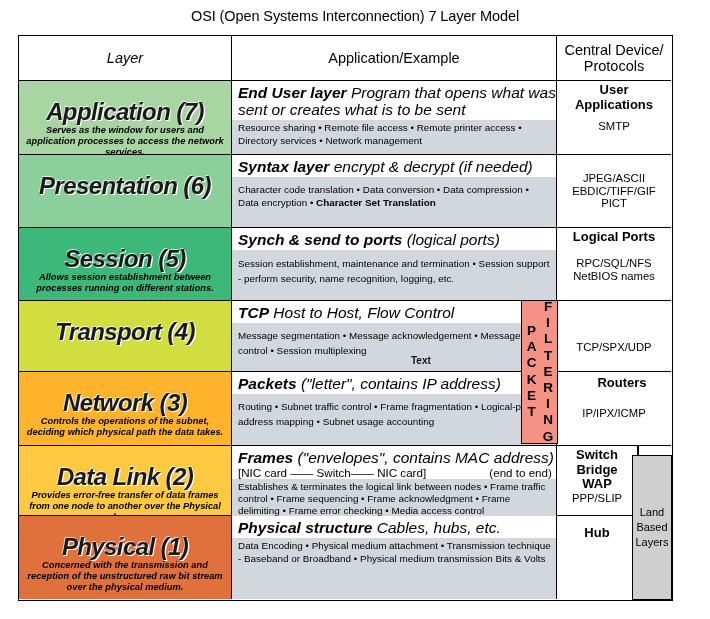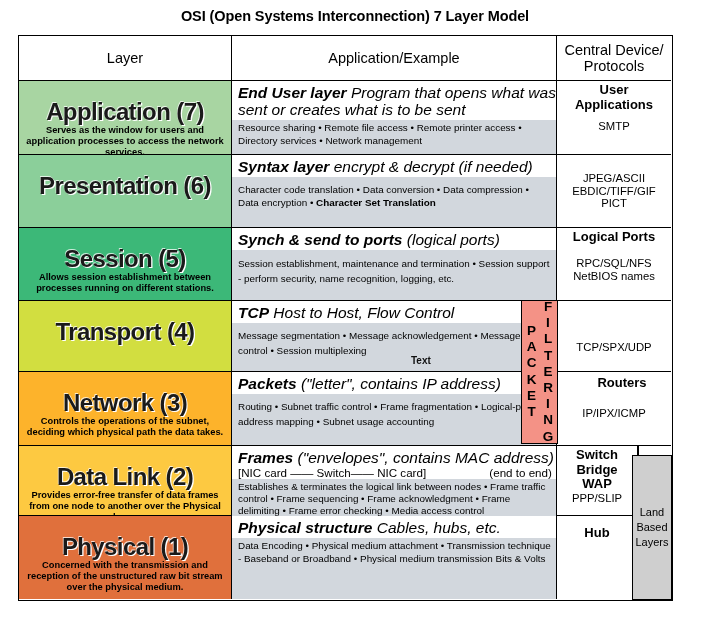--- a/index.html
+++ b/index.html
@@ -5,35 +5,35 @@
   html,body{margin:0;padding:0;background:#ffffff;}
   body{
     width:710px;height:619px;
     font-family:"Liberation Sans","DejaVu Sans",sans-serif;
     color:#000;overflow:hidden;
   }
   #page{position:relative;width:710px;height:619px;}
 
   .title{
     position:absolute;left:0;top:8px;width:710px;
-    text-align:center;font-size:14.5px;font-weight:bold;
+    text-align:center;font-size:14.5px;font-weight:normal;
     letter-spacing:-0.1px;
   }
 
   
   .table{
     position:absolute;left:18px;top:35px;
     width:655px;height:566px;
     border:1.5px solid #000;
     box-sizing:border-box;
     background:#fff;
   }
 
   
-  .col-layer   {left:0px;   width:213px;}
+  .col-layer   {left:0px;   width:213px;font-style:italic;}
   .col-app     {left:213px; width:325px;}
   .col-dev     {left:538px; width:114px;}
 
   .hdr{
     position:absolute;top:0;height:45px;
     border-bottom:1.5px solid #000;
     box-sizing:border-box;
     display:flex;align-items:center;justify-content:center;
     text-align:center;font-size:14.5px;line-height:1.12;
   }

